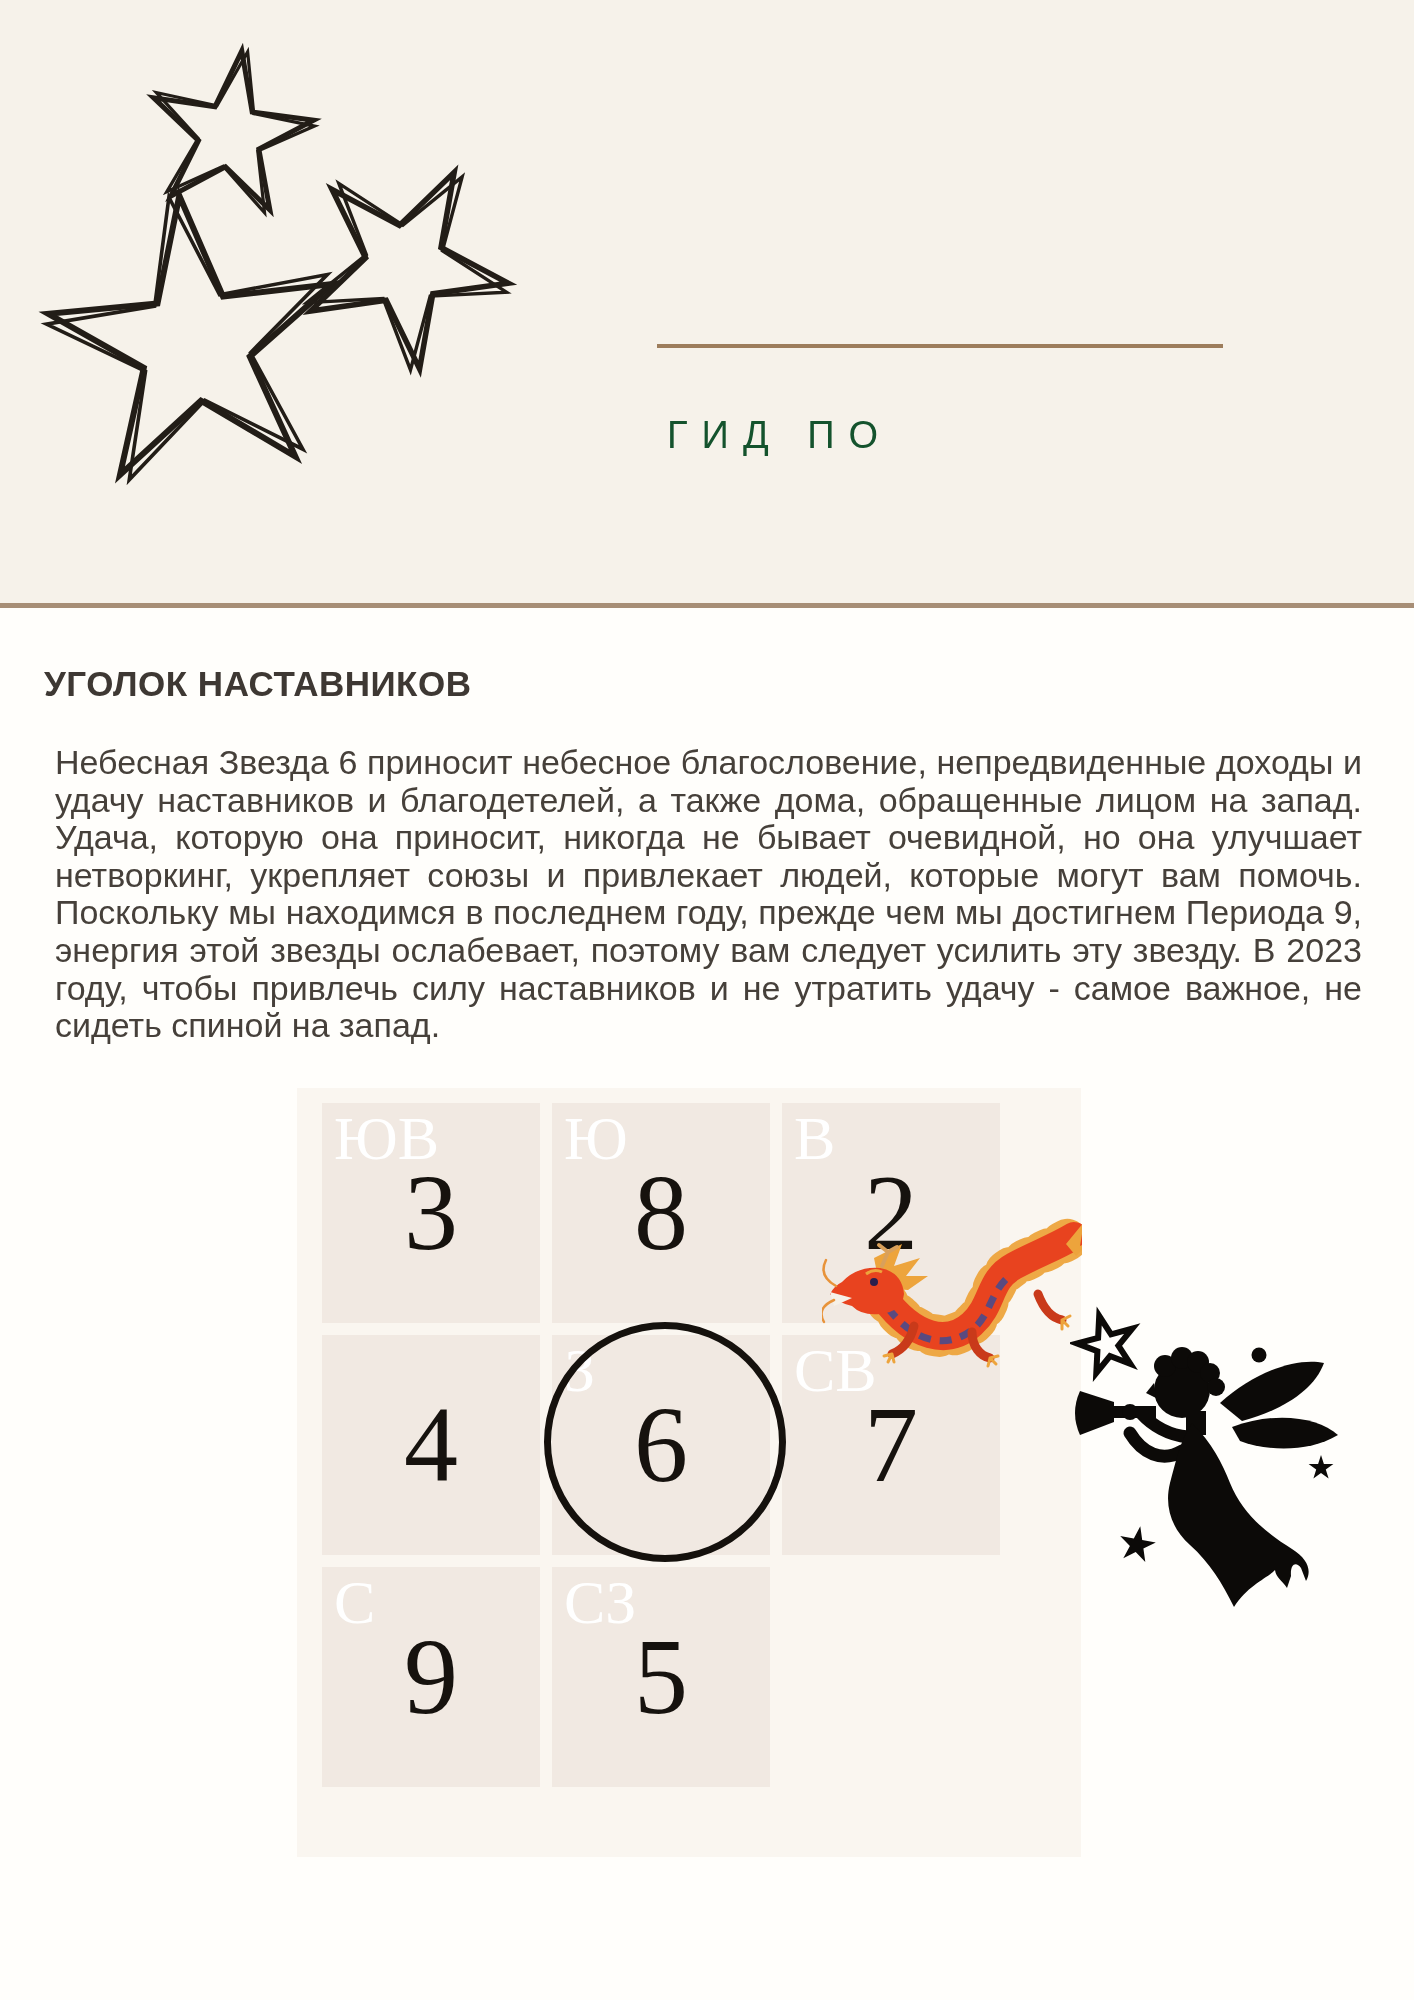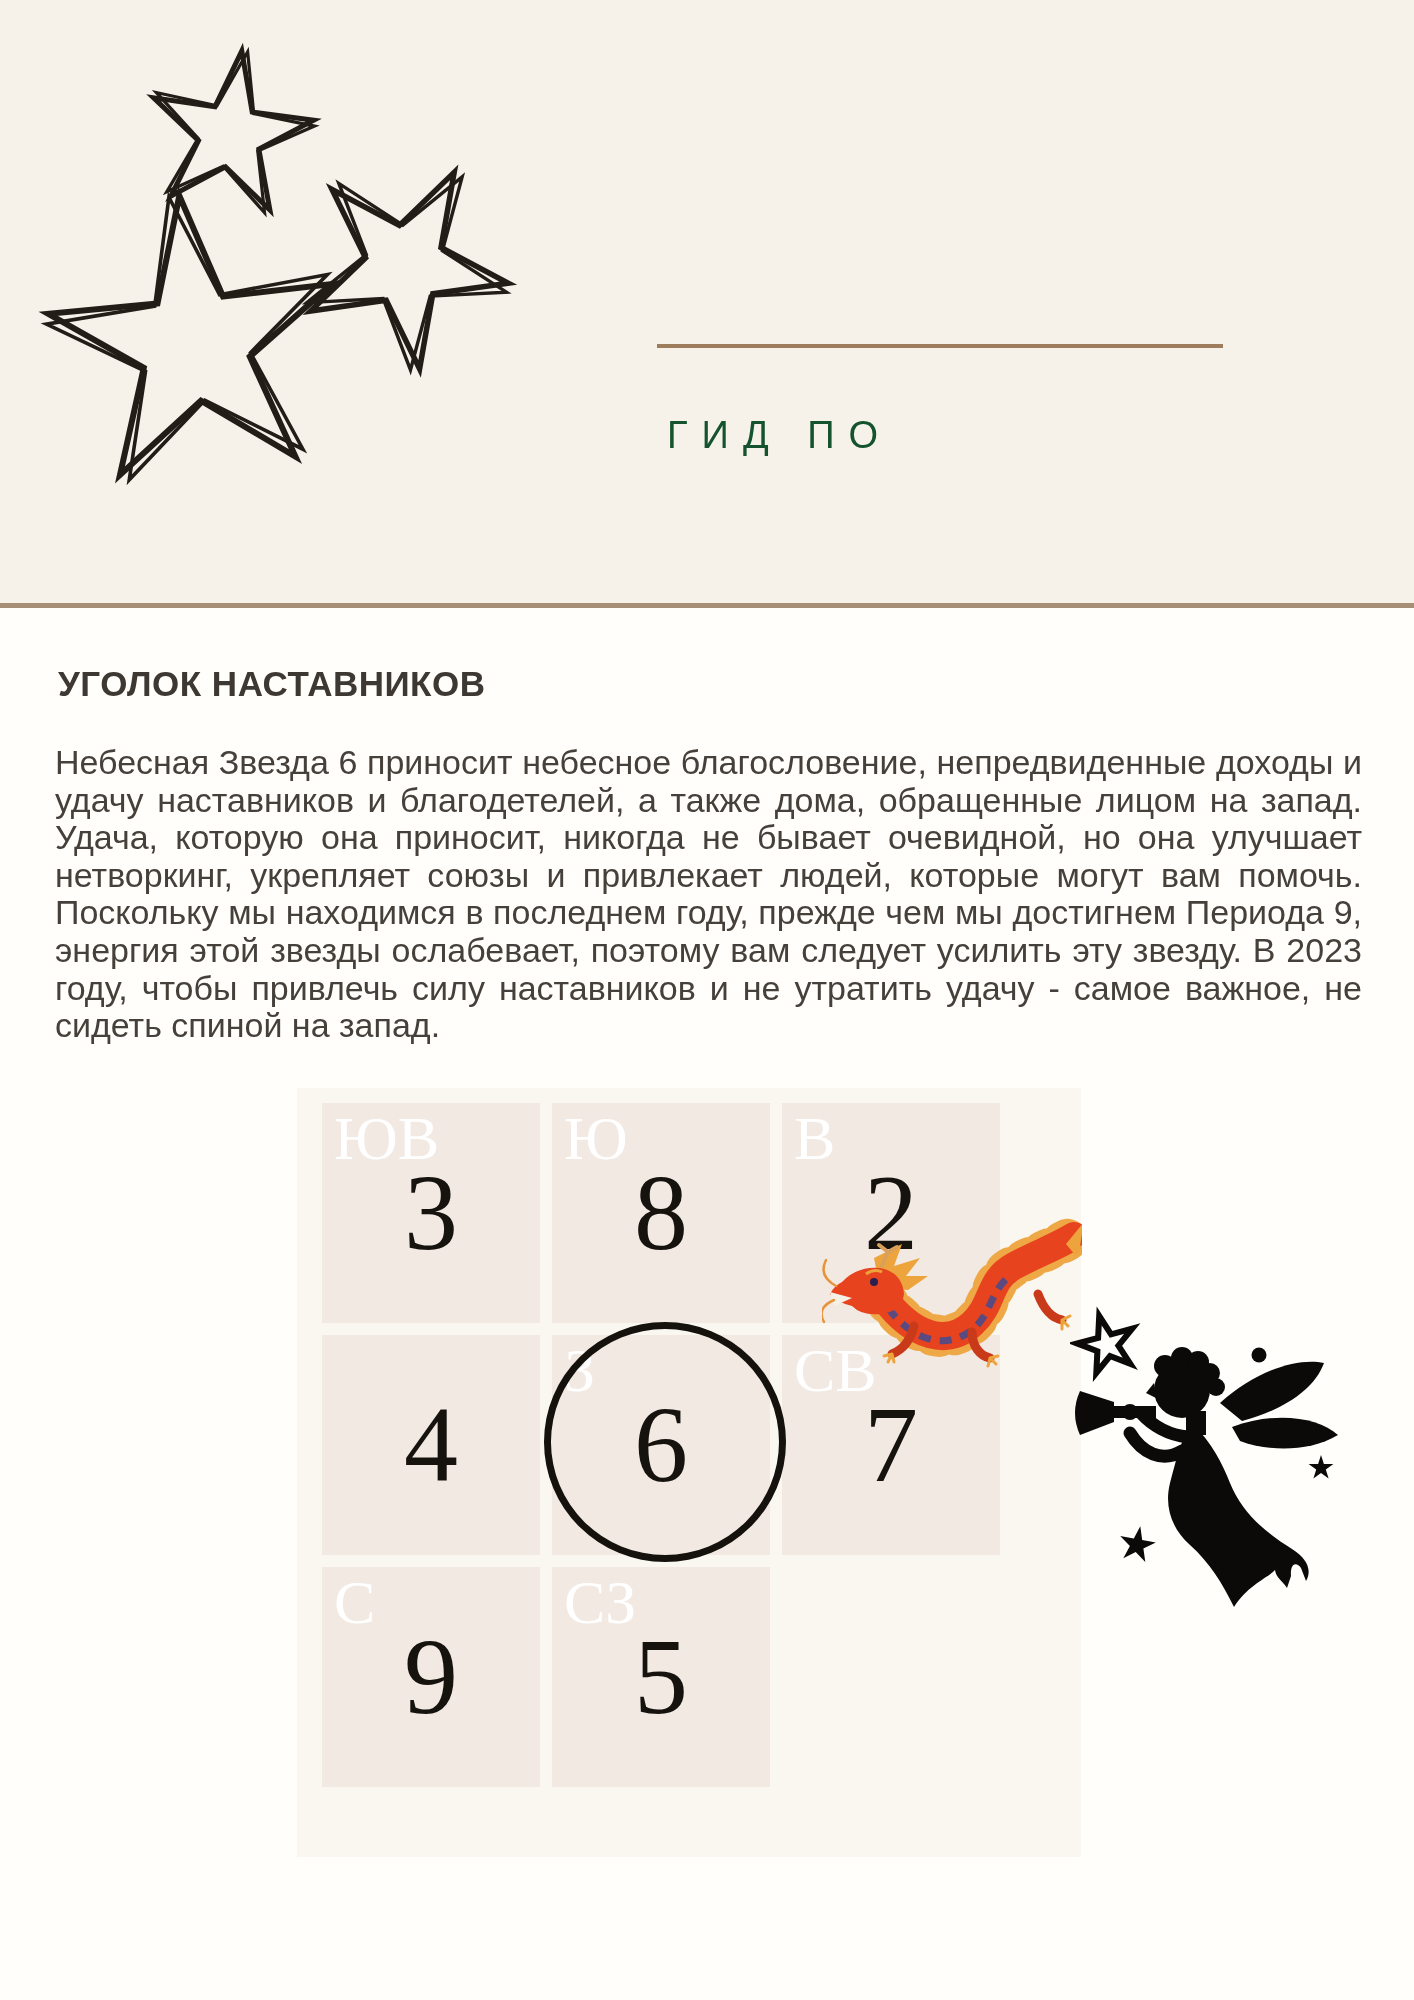--- a/index.html
+++ b/index.html
@@ -23,21 +23,21 @@
   .subtitle{
     position:absolute;left:660px;
     font-size:38px;letter-spacing:14px;
     color:#14532d;line-height:1;white-space:nowrap;margin-left:7px;
   }
   .subtitle.l1{top:416px;}
   .subtitle.l2{top:490px;}
   .header-divider{position:absolute;left:0;top:603px;width:1414px;height:5px;background:#a78e76;}
   
   .article-heading{
-    position:absolute;left:58px;top:664px;
+    position:absolute;left:44px;top:664px;
     font-size:35px;font-weight:bold;color:#3e3833;letter-spacing:0.5px;
   }
   .article-body{
     position:absolute;left:55px;top:744px;width:1307px;
     font-size:34px;line-height:37.6px;color:#46403a;
     text-align:justify;text-align-last:left;
   }
   
   .grid-wrap{
     position:absolute;left:297px;top:1088px;width:784px;height:769px;

